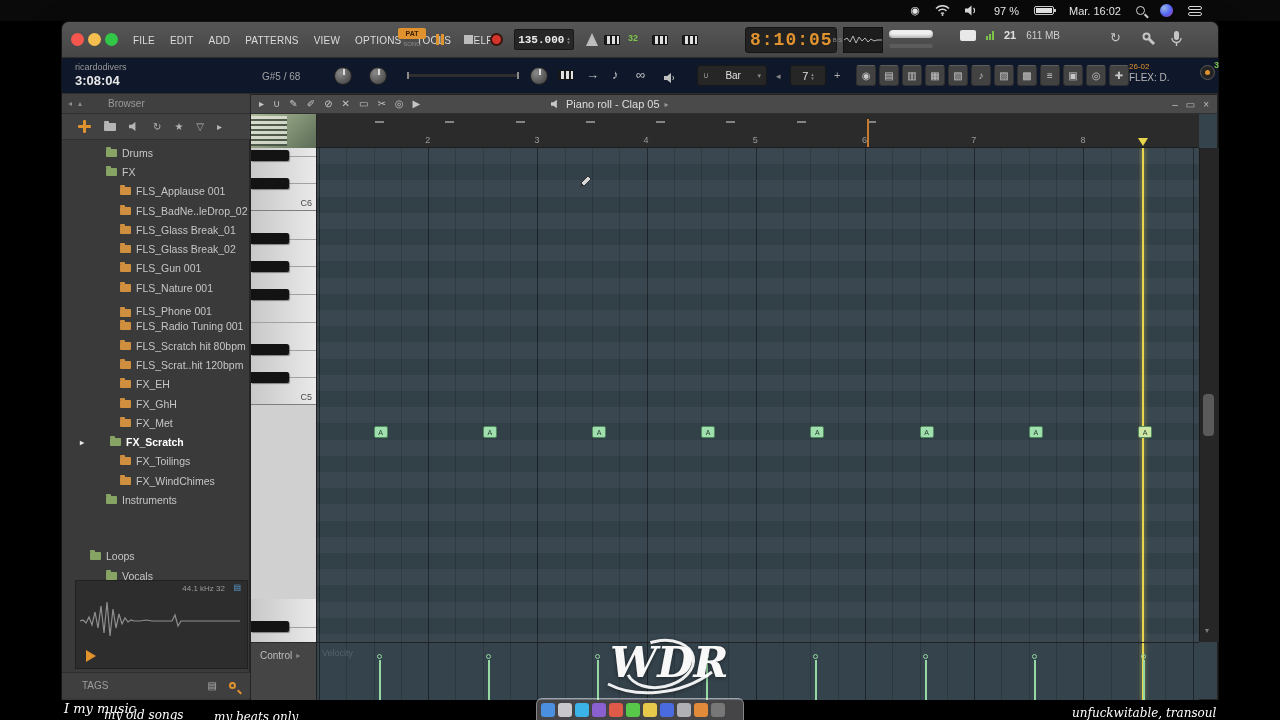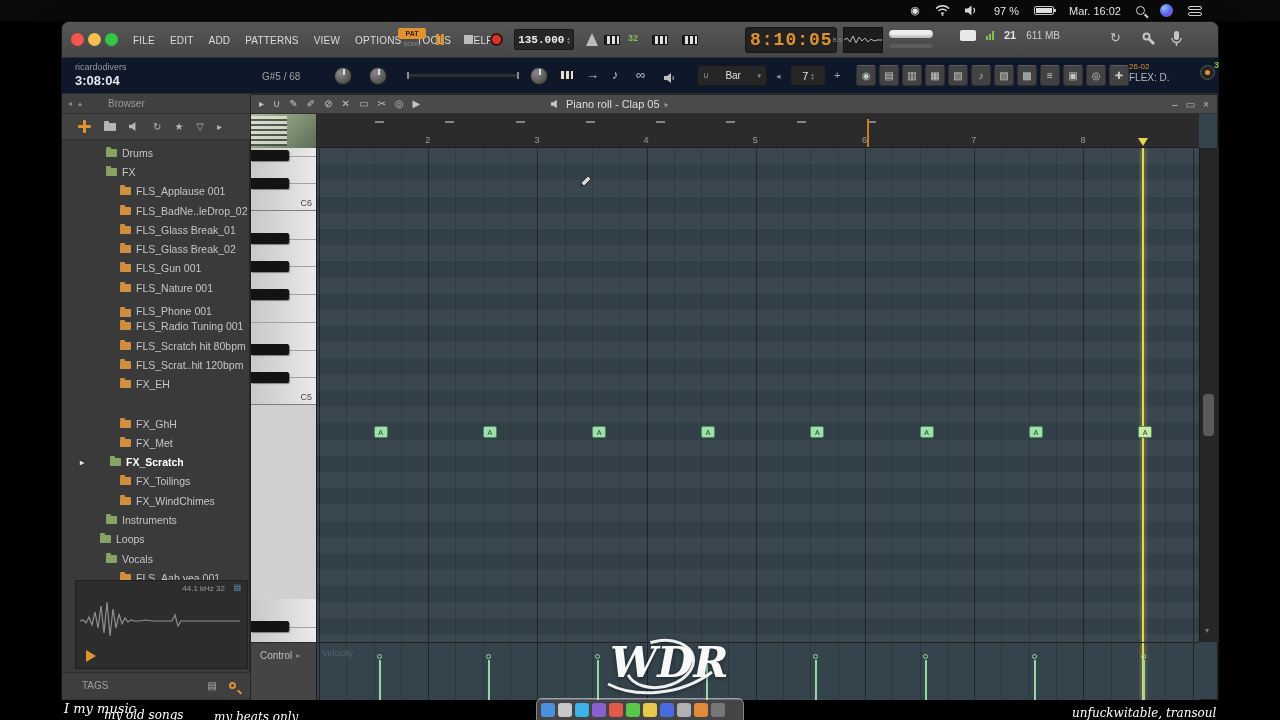--- a/index.html
+++ b/index.html
@@ -406,21 +406,21 @@
             <span class="tree-label">FLS_Scratch hit 80bpm</span>
           </div>
           <div class="tree-row" style="padding-left: 58px;">
             <span class="tree-icon sample"></span>
             <span class="tree-label">FLS_Scrat..hit 120bpm</span>
           </div>
           <div class="tree-row" style="padding-left: 58px;">
             <span class="tree-icon sample"></span>
             <span class="tree-label">FX_EH</span>
           </div>
-          <div class="tree-row" style="padding-left: 58px; margin-top: 20px;">
+          <div class="tree-row" style="padding-left: 58px;">
             <span class="tree-icon sample"></span>
             <span class="tree-label">FX_GhH</span>
           </div>
           <div class="tree-row" style="padding-left: 58px;">
             <span class="tree-icon sample"></span>
             <span class="tree-label">FX_Met</span>
           </div>
           <div class="tree-row selected" style="padding-left: 48px;">
             <span class="tree-icon folder"></span>
             <span class="tree-label">FX_Scratch</span>
@@ -430,21 +430,21 @@
             <span class="tree-label">FX_Toilings</span>
           </div>
           <div class="tree-row" style="padding-left: 58px;">
             <span class="tree-icon sample"></span>
             <span class="tree-label">FX_WindChimes</span>
           </div>
           <div class="tree-row" style="padding-left: 44px;">
             <span class="tree-icon folder"></span>
             <span class="tree-label">Instruments</span>
           </div>
-          <div class="tree-row" style="padding-left: 38px;">
+          <div class="tree-row" style="padding-left: 28px; margin-top: 37px;">
             <span class="tree-icon folder"></span>
             <span class="tree-label">Loops</span>
           </div>
           <div class="tree-row" style="padding-left: 44px;">
             <span class="tree-icon folder"></span>
             <span class="tree-label">Vocals</span>
           </div>
           <div class="tree-row" style="padding-left: 58px;">
             <span class="tree-icon sample"></span>
             <span class="tree-label">FLS_Aah yea 001</span>

